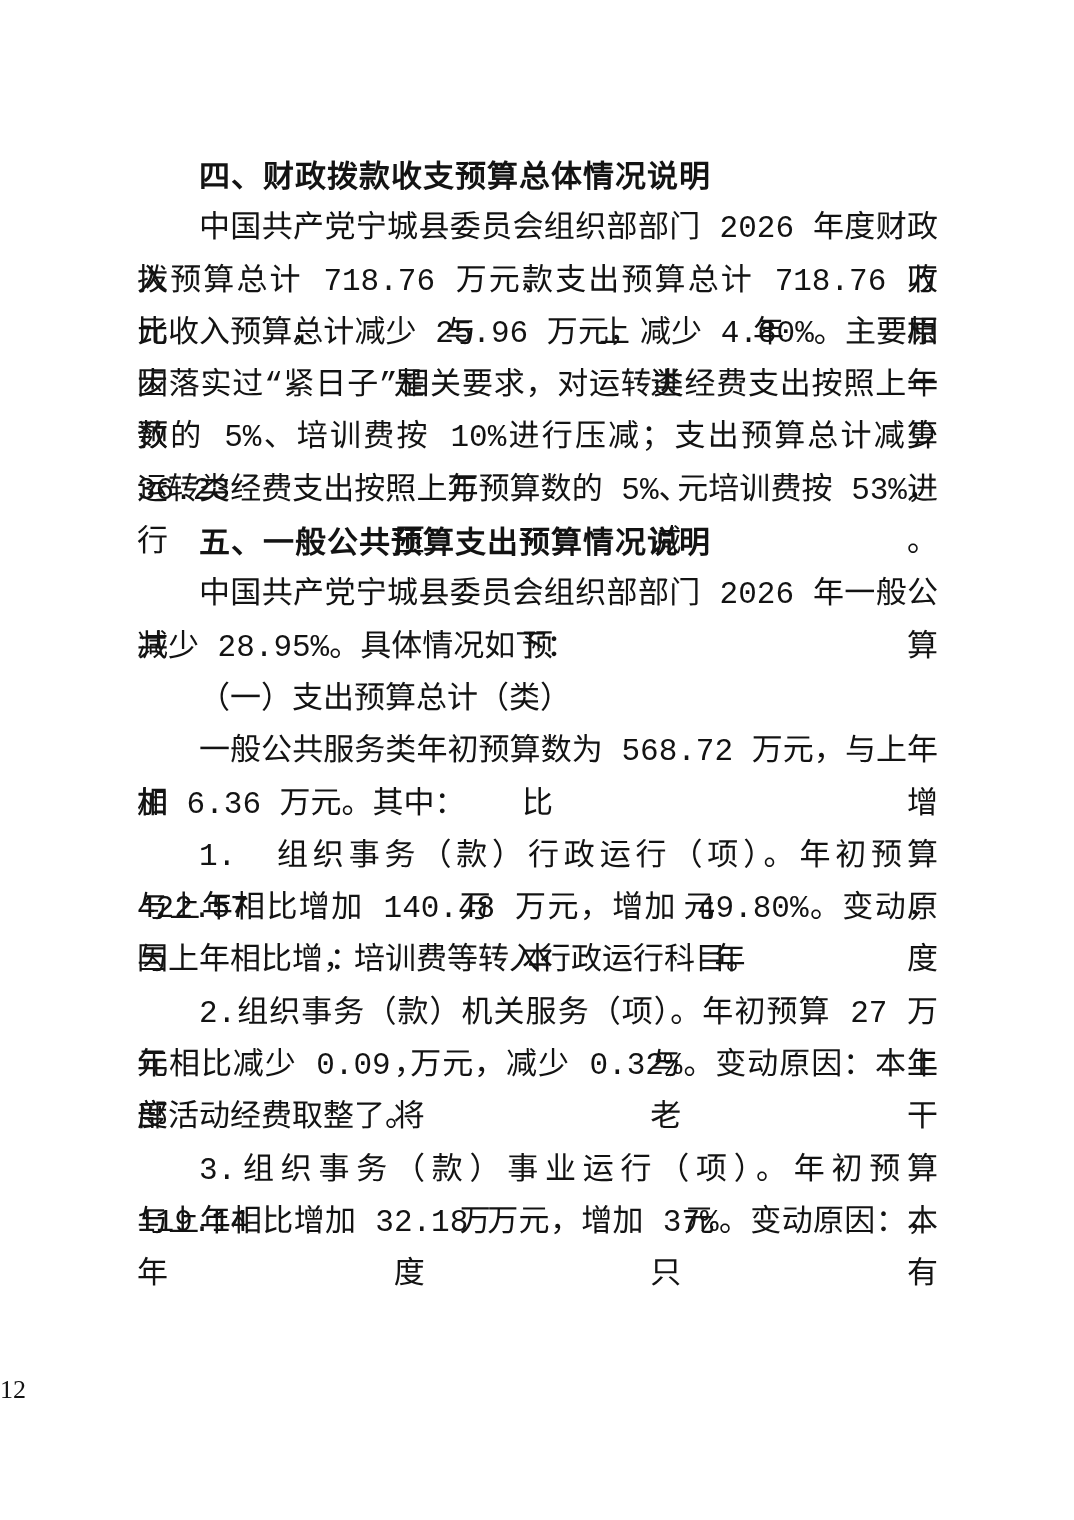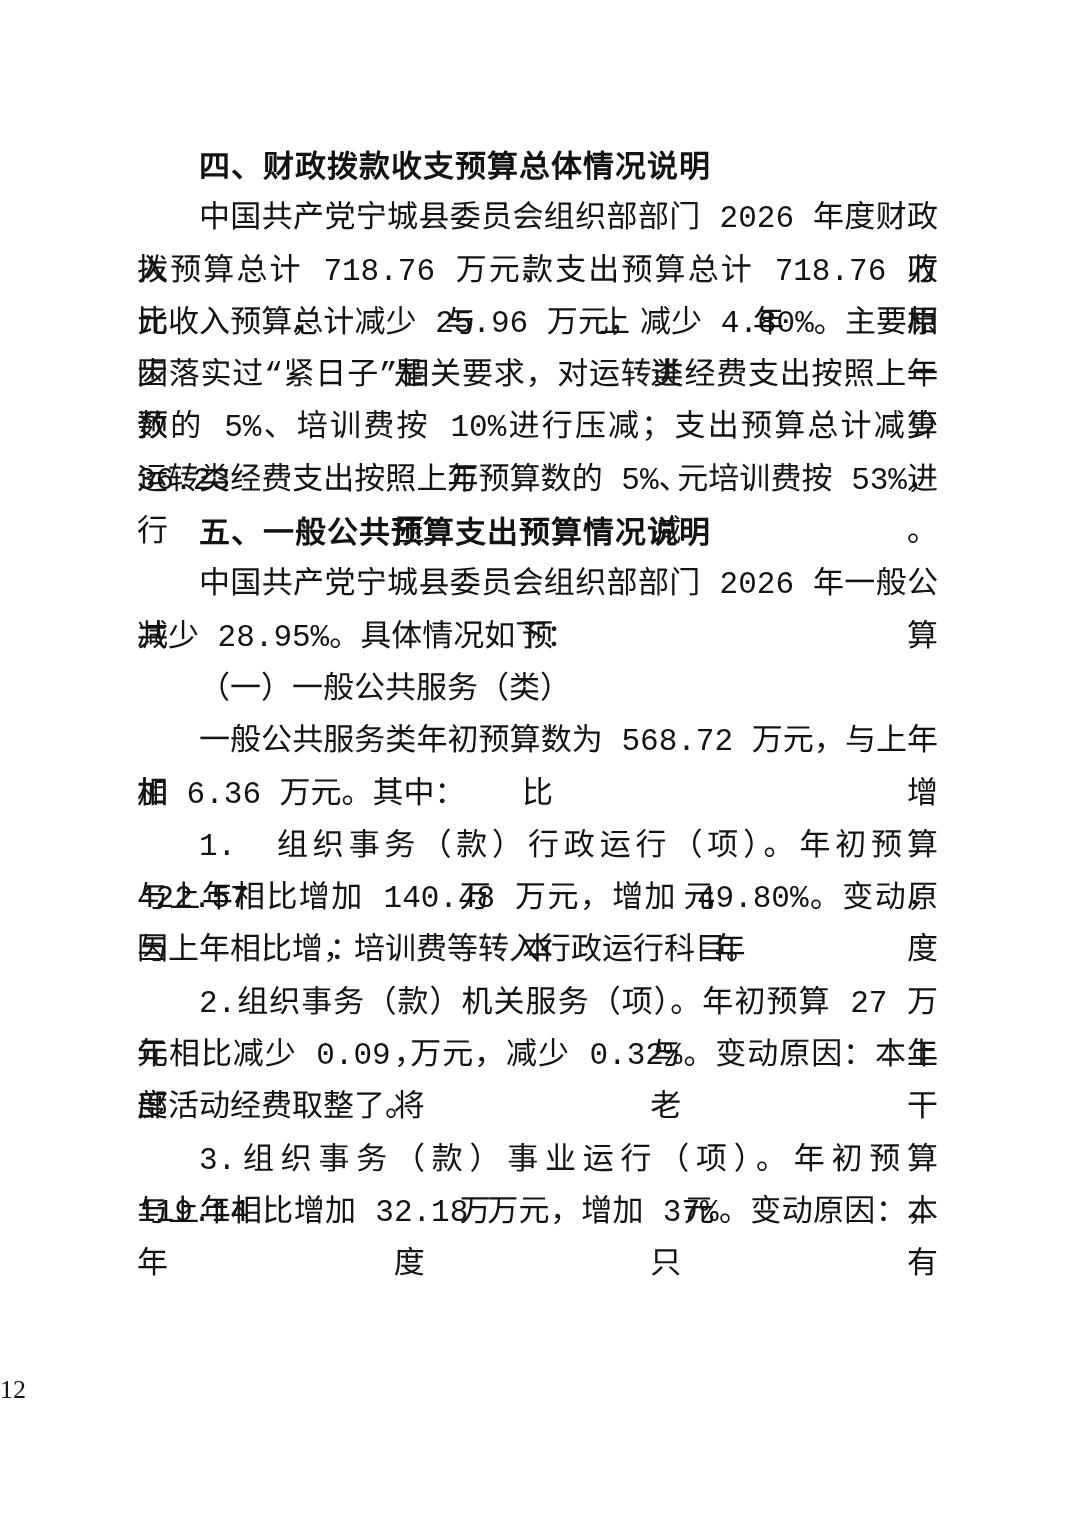--- a/index.html
+++ b/index.html
@@ -16,21 +16,21 @@
     overflow: hidden;
   }
   .page {
     position: absolute;
     inset: 0;
     background: #ffffff;
   }
   .doc-body {
     position: absolute;
     left: 137px;
-    top: 141px;
+    top: 151px;
     width: 801px;
   }
   .line {
     font-size: 31px;
     line-height: 52.3px;
     height: 52.3px;
     white-space: nowrap;
     text-align: left;
     font-family: Liberation Mono, monospace;
   }
@@ -65,21 +65,21 @@
       <div class="line heading indent">四、财政拨款收支预算总体情况说明</div>
       <div class="line indent justify">中国共产党宁城县委员会组织部部门 2026 年度财政拨款收</div>
       <div class="line justify">入预算总计 718.76 万元、支出预算总计 718.76 万元，与上年相</div>
       <div class="line justify">比收入预算总计减少 25.96 万元，减少 4.80%。主要原因是进一</div>
       <div class="line justify">步落实过“紧日子”相关要求，对运转类经费支出按照上年预算</div>
       <div class="line justify">数的 5%、培训费按 10%进行压减；支出预算总计减少 36.23 万元，</div>
       <div class="line justify">运转类经费支出按照上年预算数的 5%、 培训费按 53%进行压减。</div>
       <div class="line heading indent">五、一般公共预算支出预算情况说明</div>
       <div class="line indent justify">中国共产党宁城县委员会组织部部门 2026 年一般公共预算</div>
       <div class="line">减少 28.95%。具体情况如下：</div>
-      <div class="line indent">（一）一般公共服务（类）</div>
+      <div class="line indent">（一）支出预算总计（类）</div>
       <div class="line indent justify">一般公共服务类年初预算数为 568.72 万元，与上年相比增</div>
       <div class="line">加 6.36 万元。其中：</div>
       <div class="line indent justify">1.　组织事务（款）行政运行（项）。年初预算 422.57 万元，</div>
       <div class="line justify">与上年相比增加 140.48 万元，增加 49.80%。变动原因：本年度</div>
       <div class="line">与上年相比增，培训费等转入行政运行科目。</div>
       <div class="line indent justify">2.组织事务（款）机关服务（项）。年初预算 27 万元，与上</div>
       <div class="line justify">年相比减少 0.09 万元，减少 0.32%。变动原因：本年度将老干</div>
       <div class="line">部活动经费取整了。</div>
       <div class="line indent justify">3.组织事务（款）事业运行（项）。年初预算 119.14 万元，</div>
       <div class="line justify">与上年相比增加 32.18 万元，增加 37%。变动原因：本年度只有</div>

